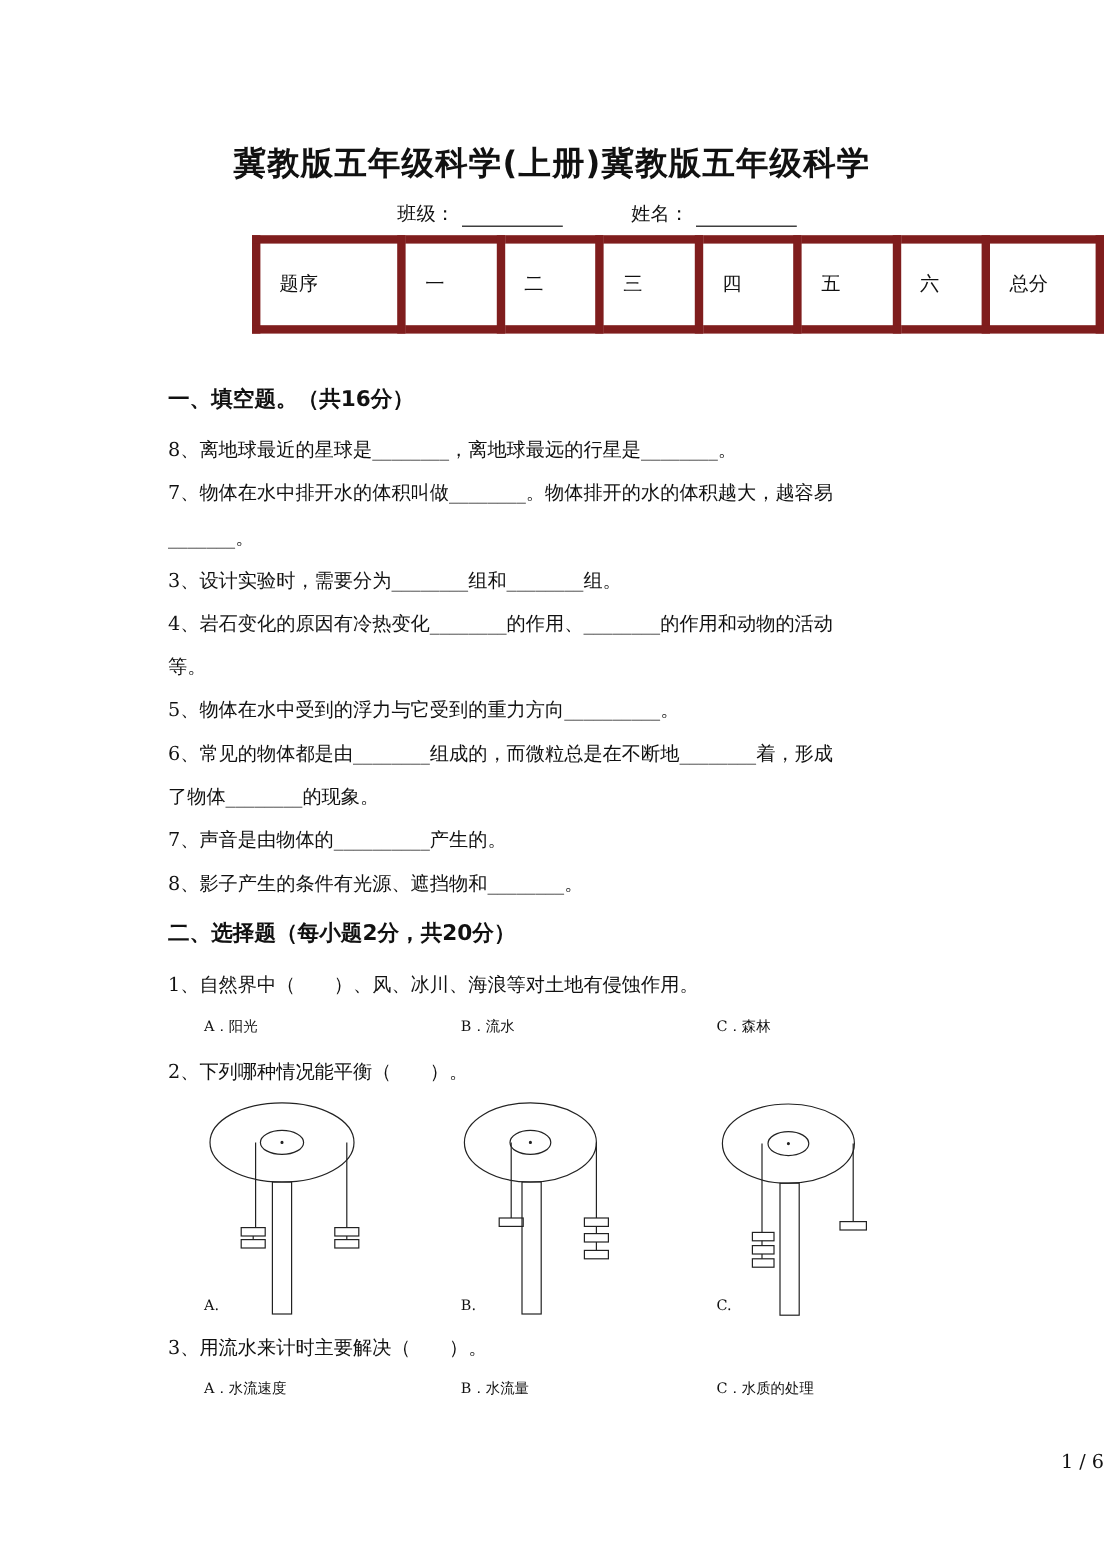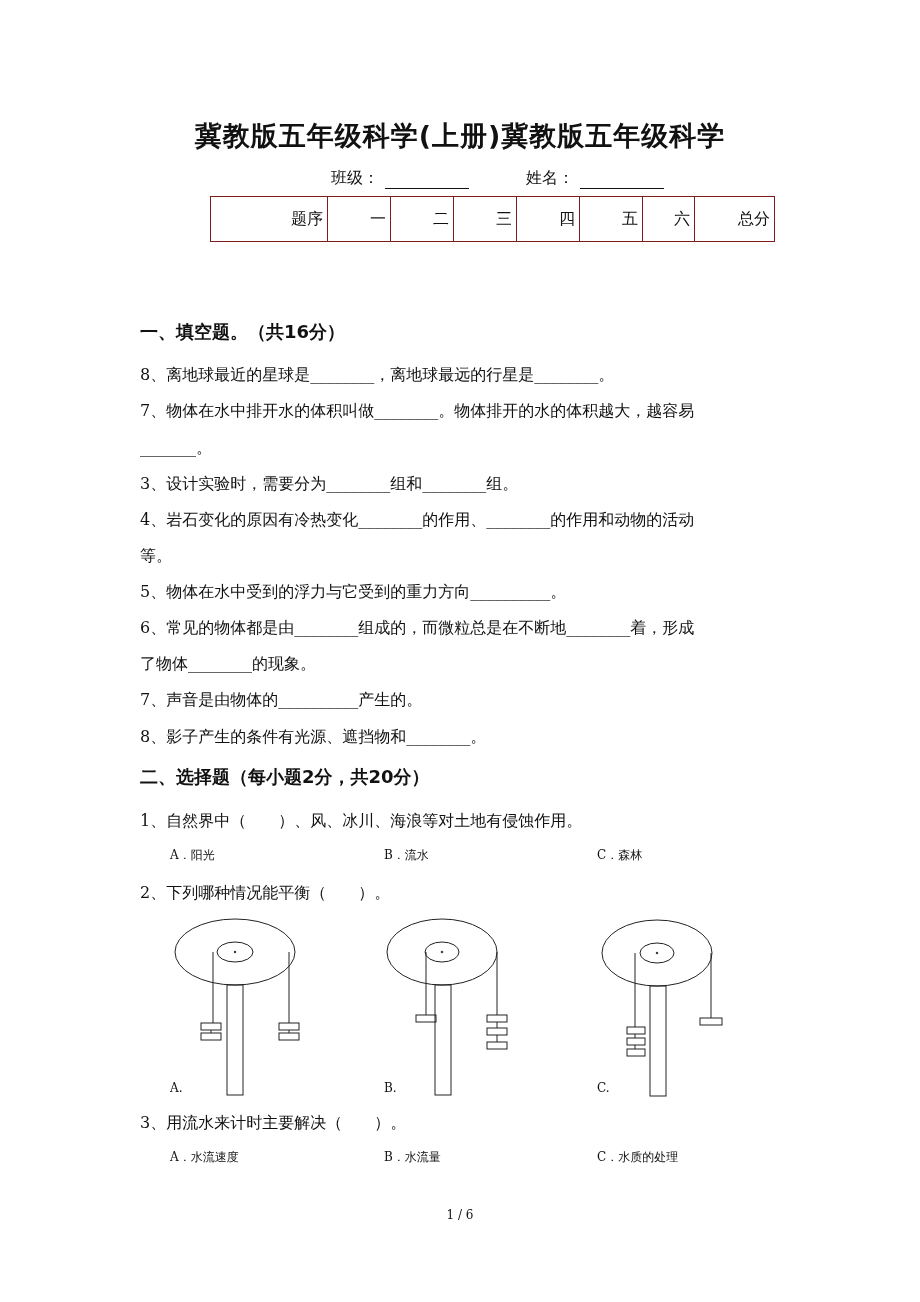--- a/index.html
+++ b/index.html
@@ -4,26 +4,26 @@
 <style>
   html, body { margin:0; padding:0; background:#ffffff; }
   body { width:920px; height:1302px; position:relative; overflow:hidden;
          font-family:"DejaVu Serif","Liberation Serif",serif; color:#111; }
   .title { position:absolute; top:118px; left:0; width:920px; text-align:center;
            font-family:"DejaVu Sans","Liberation Sans",sans-serif; font-weight:bold;
            font-size:27px; letter-spacing:1px; }
   .info { position:absolute; top:168px; font-size:16px;margin-left:26px; }
   .info .blank { display:inline-block; width:84px; border-bottom:1px solid #111; height:16px; vertical-align:bottom; margin-left:6px; }
   table.score { position:absolute; top:196px; left:210px; border-collapse:collapse; font-size:16px; }
-  table.score td { border:1px solid #7f1d1d; height:36px; text-align:right; padding:4px; }
+  table.score td { border:7px solid #7f1d1d; height:36px; text-align:left; padding:16px; }
   .sec { position:absolute; left:140px; font-family:"DejaVu Sans","Liberation Sans",sans-serif;
          font-weight:bold; font-size:18px; }
   .q { position:absolute; left:140px; font-size:16px; white-space:nowrap; }
   .opt { position:absolute; font-size:12px;margin-left:30px; }
-  .pager { position:absolute; top:1208px; left:0; width:920px; text-align:center; font-size:12px; }
+  .pager { position:absolute; top:1208px; left:0; width:920px; text-align:right; font-size:16px; }
   svg.diag { position:absolute; top:915px; }
 </style>
 </head>
 <body>
 
 <div class="title">冀教版五年级科学(上册)冀教版五年级科学</div>
 
 <div class="info" style="left:305px">
   <span>班级：</span><span class="blank"></span>
 </div>

